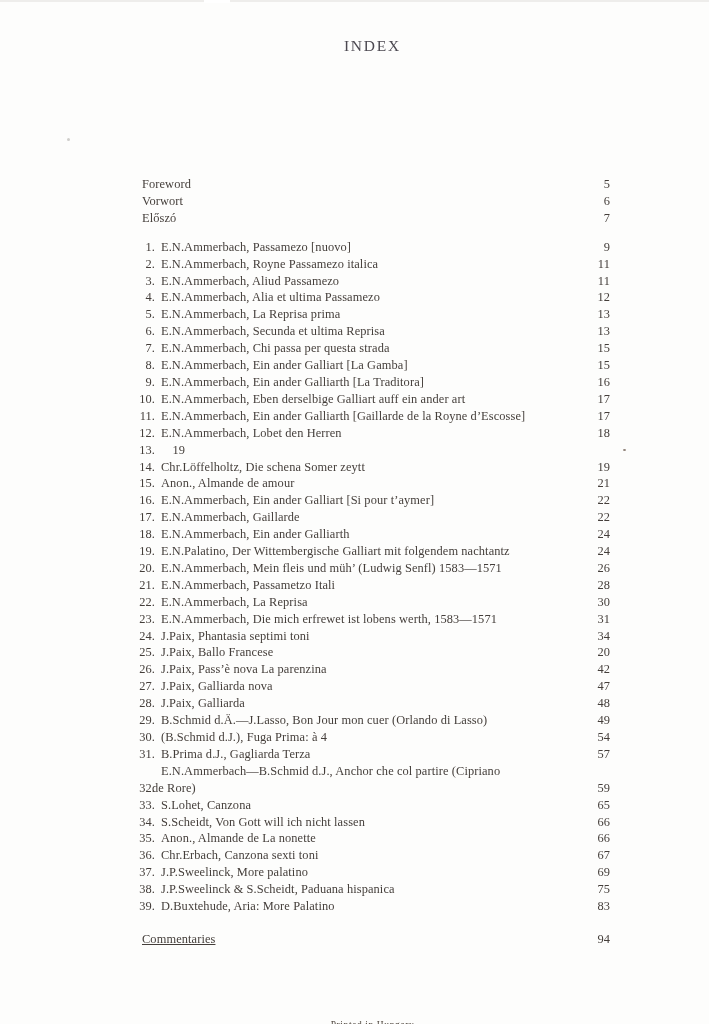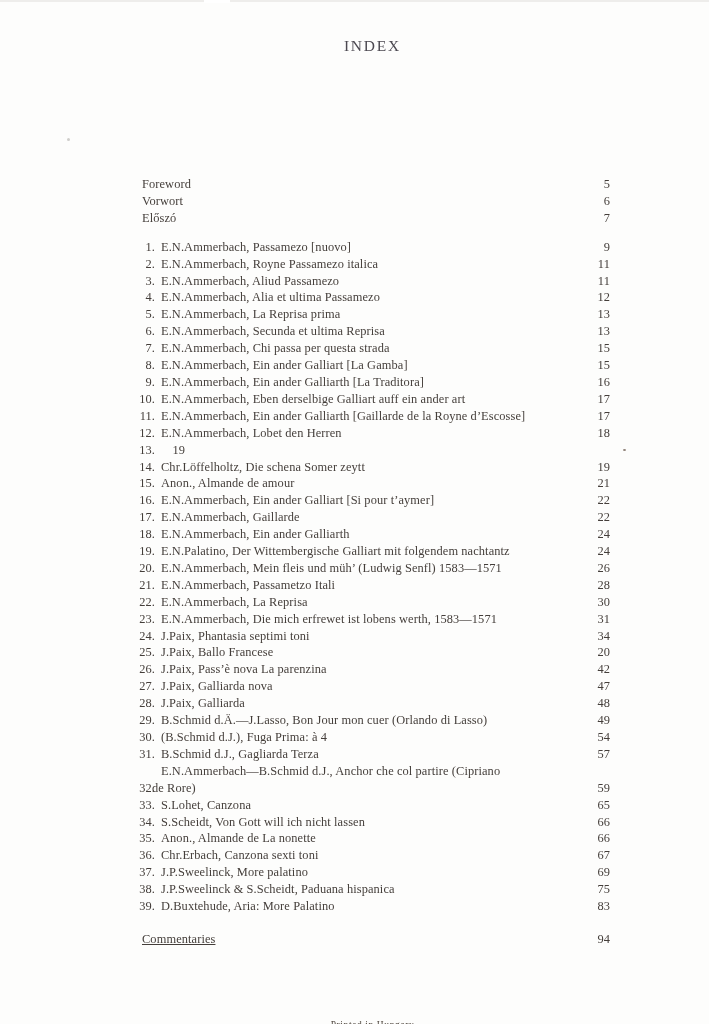--- a/index.html
+++ b/index.html
@@ -318,21 +318,21 @@
         <div class="row entry-row">
           <span class="num">30.</span>
           <span class="txt">
             <div class="line">(B.Schmid d.J.), Fuga Prima: à 4</div>
           </span>
           <span class="pg">54</span>
         </div>
         <div class="row entry-row">
           <span class="num">31.</span>
           <span class="txt">
-            <div class="line">B.Schmid d.J., Gagliarda Terza</div>
+            <div class="line">B.Prima d.J., Gagliarda Terza</div>
           </span>
           <span class="pg">57</span>
         </div>
         <div class="row entry-row">
           <span class="num">32.</span>
           <span class="txt">
             <div class="line">E.N.Ammerbach—B.Schmid d.J., Anchor che col partire (Cipriano</div>
             <div class="line cont">de Rore)</div>
           </span>
           <span class="pg">59</span>

